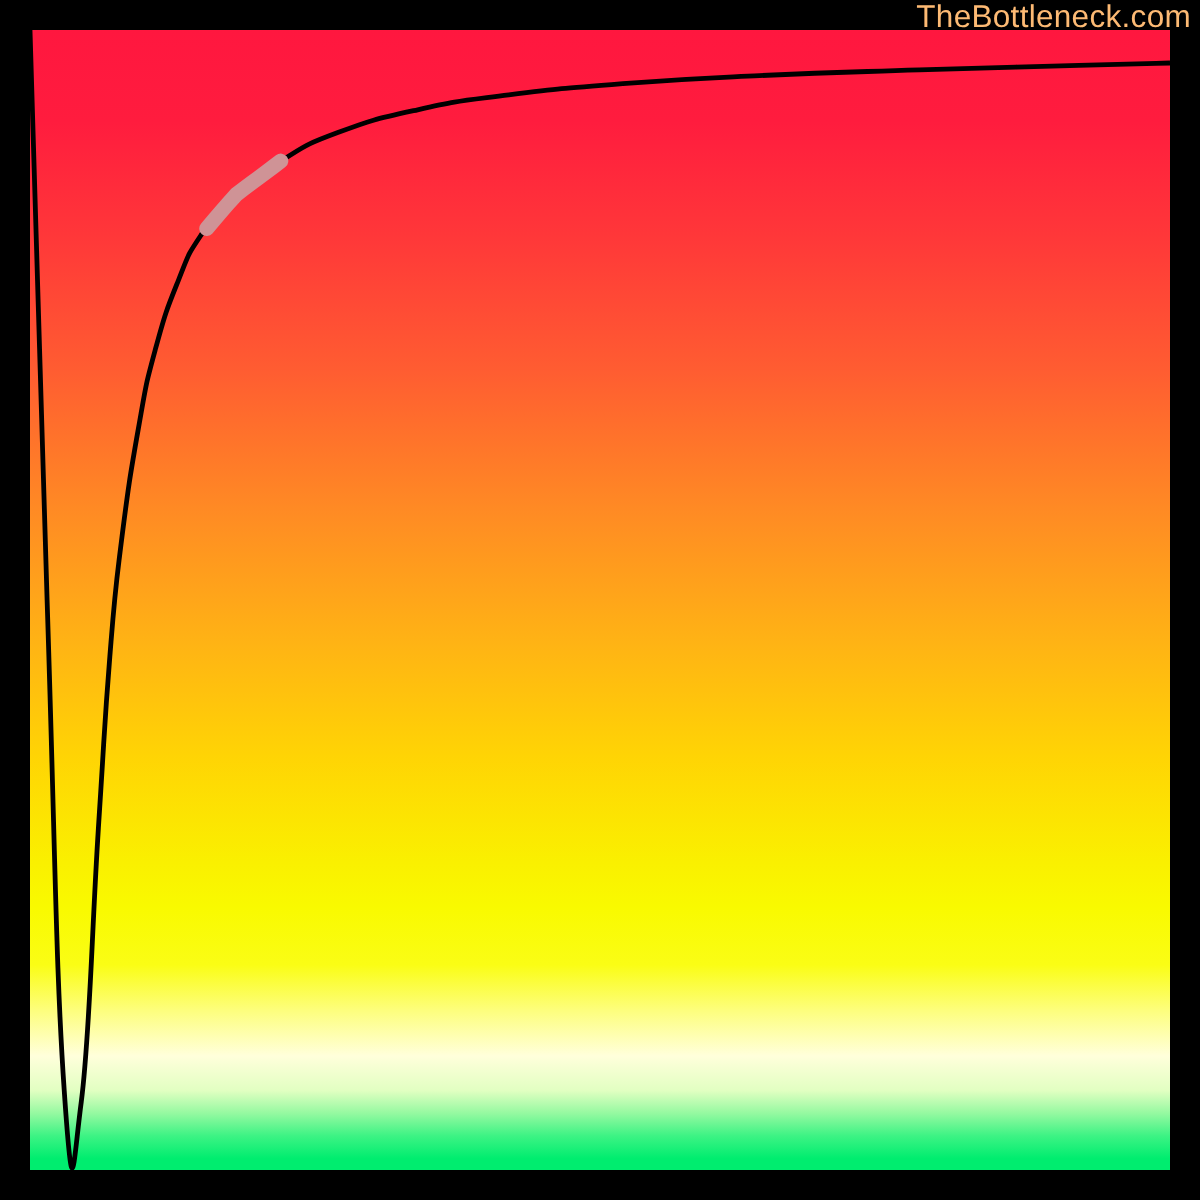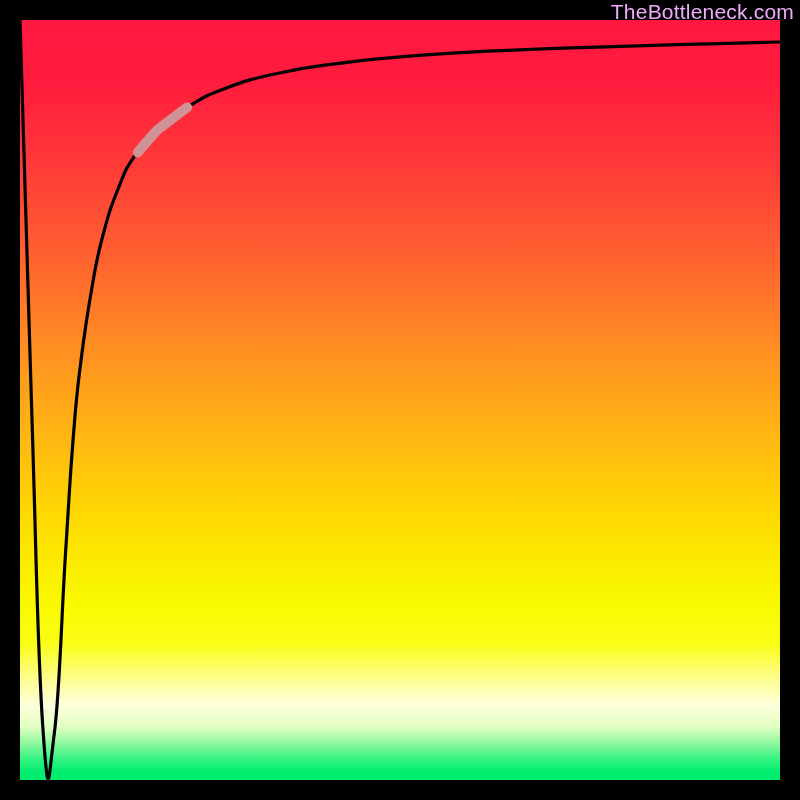--- a/index.html
+++ b/index.html
@@ -65,21 +65,21 @@
     stroke: #cf9396;
     stroke-width: 10;
     stroke-linecap: round;
   }
   .attribution {
     position: absolute;
     top: 0px;
     right: 6px;
     font-family: Arial, Helvetica, sans-serif;
     font-size: 21px;
-    color: #f0abfc;
+    color: #fdba74;
     font-weight: 400;
     letter-spacing: 0.2px;
   }
 </style>
 </head>
 <body>
 
 <div class="frame">
   <div class="plot">
     <svg class="curve" viewBox="0 0 760 760" preserveAspectRatio="none">

